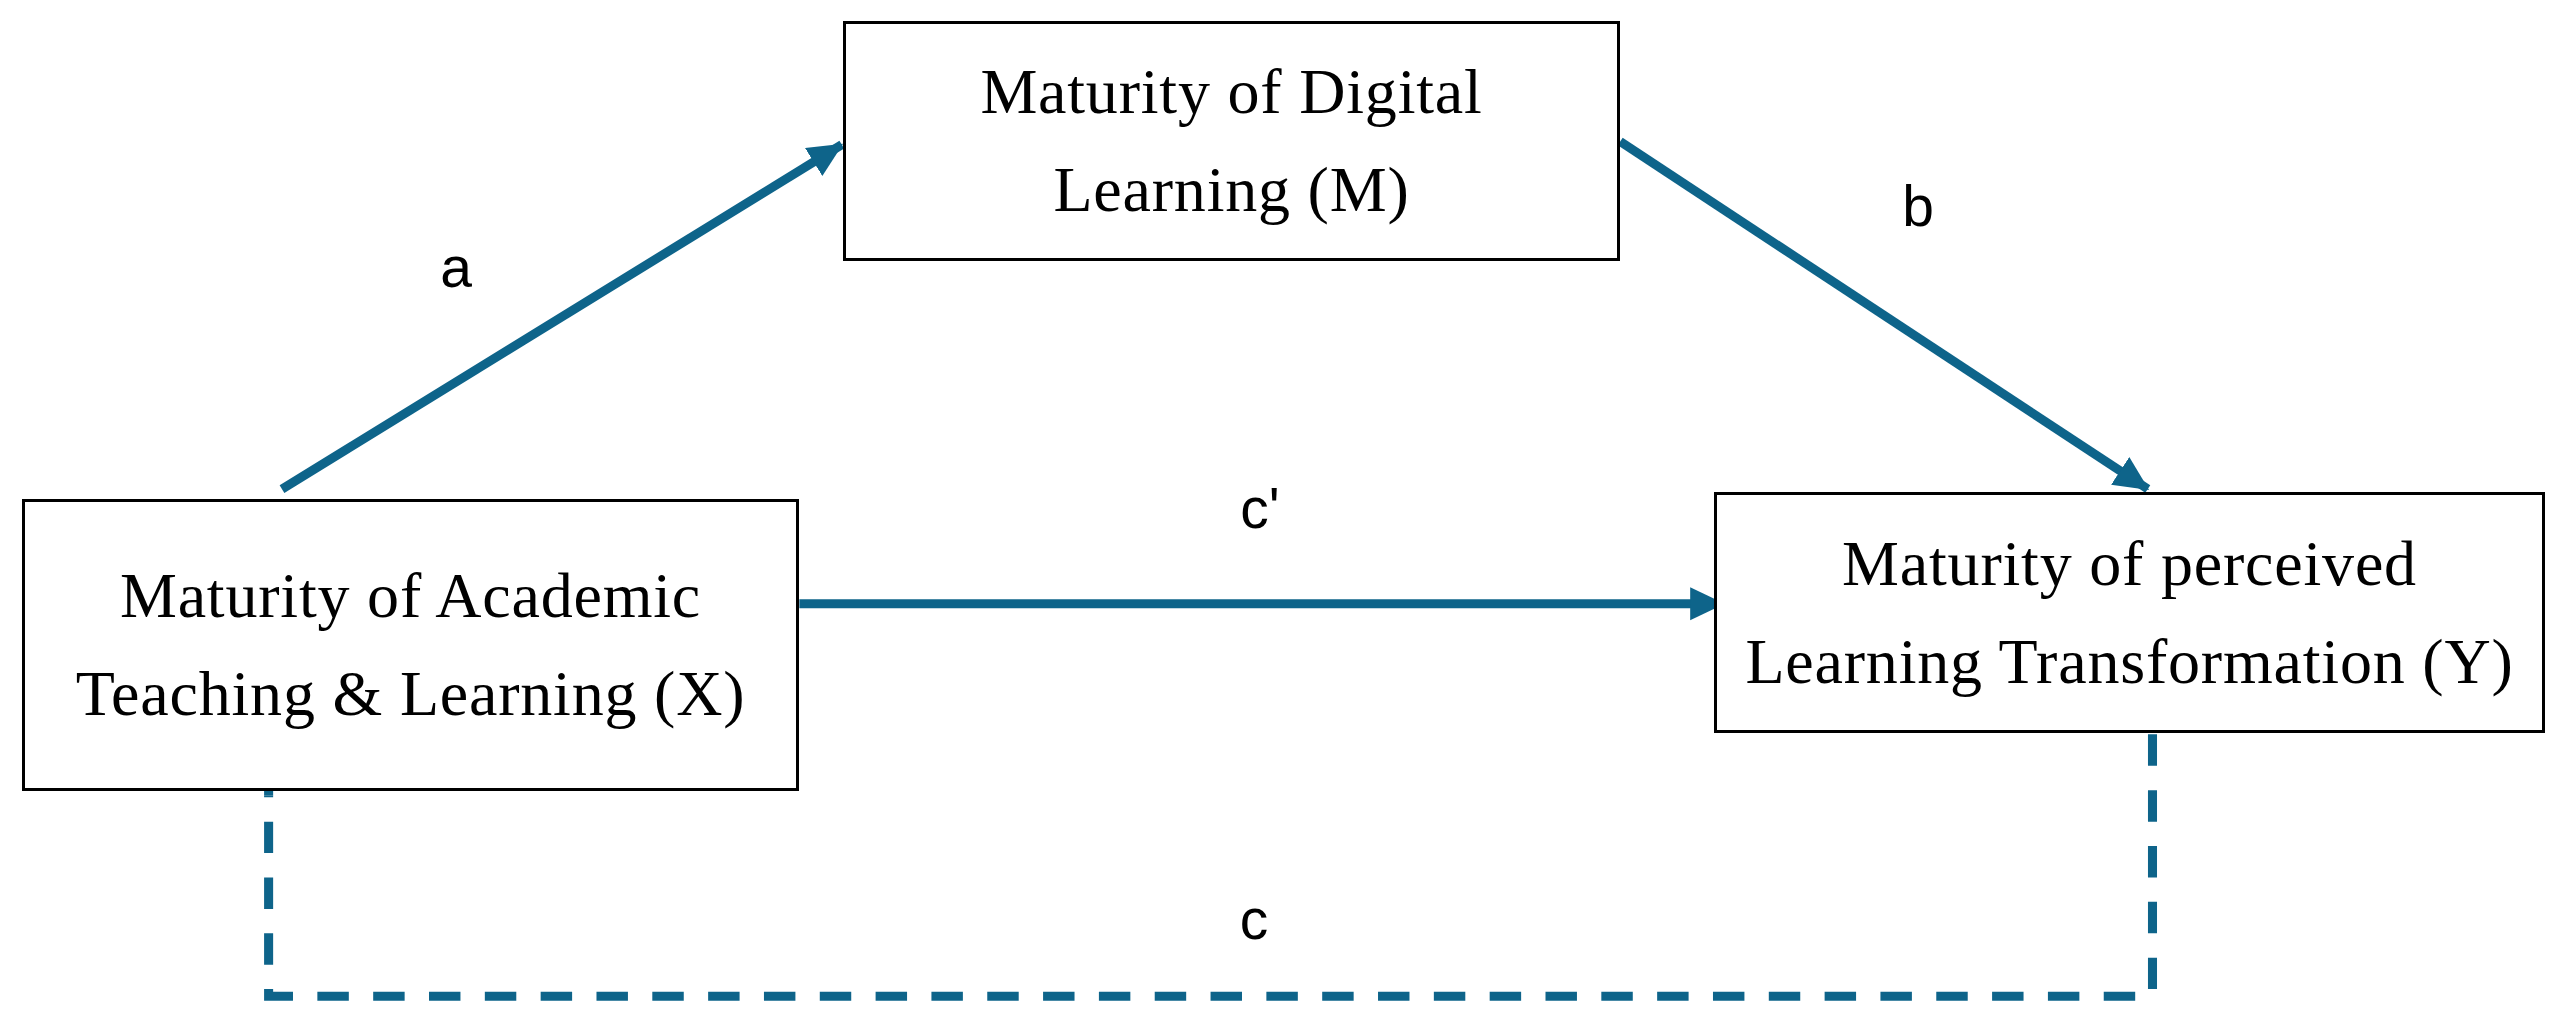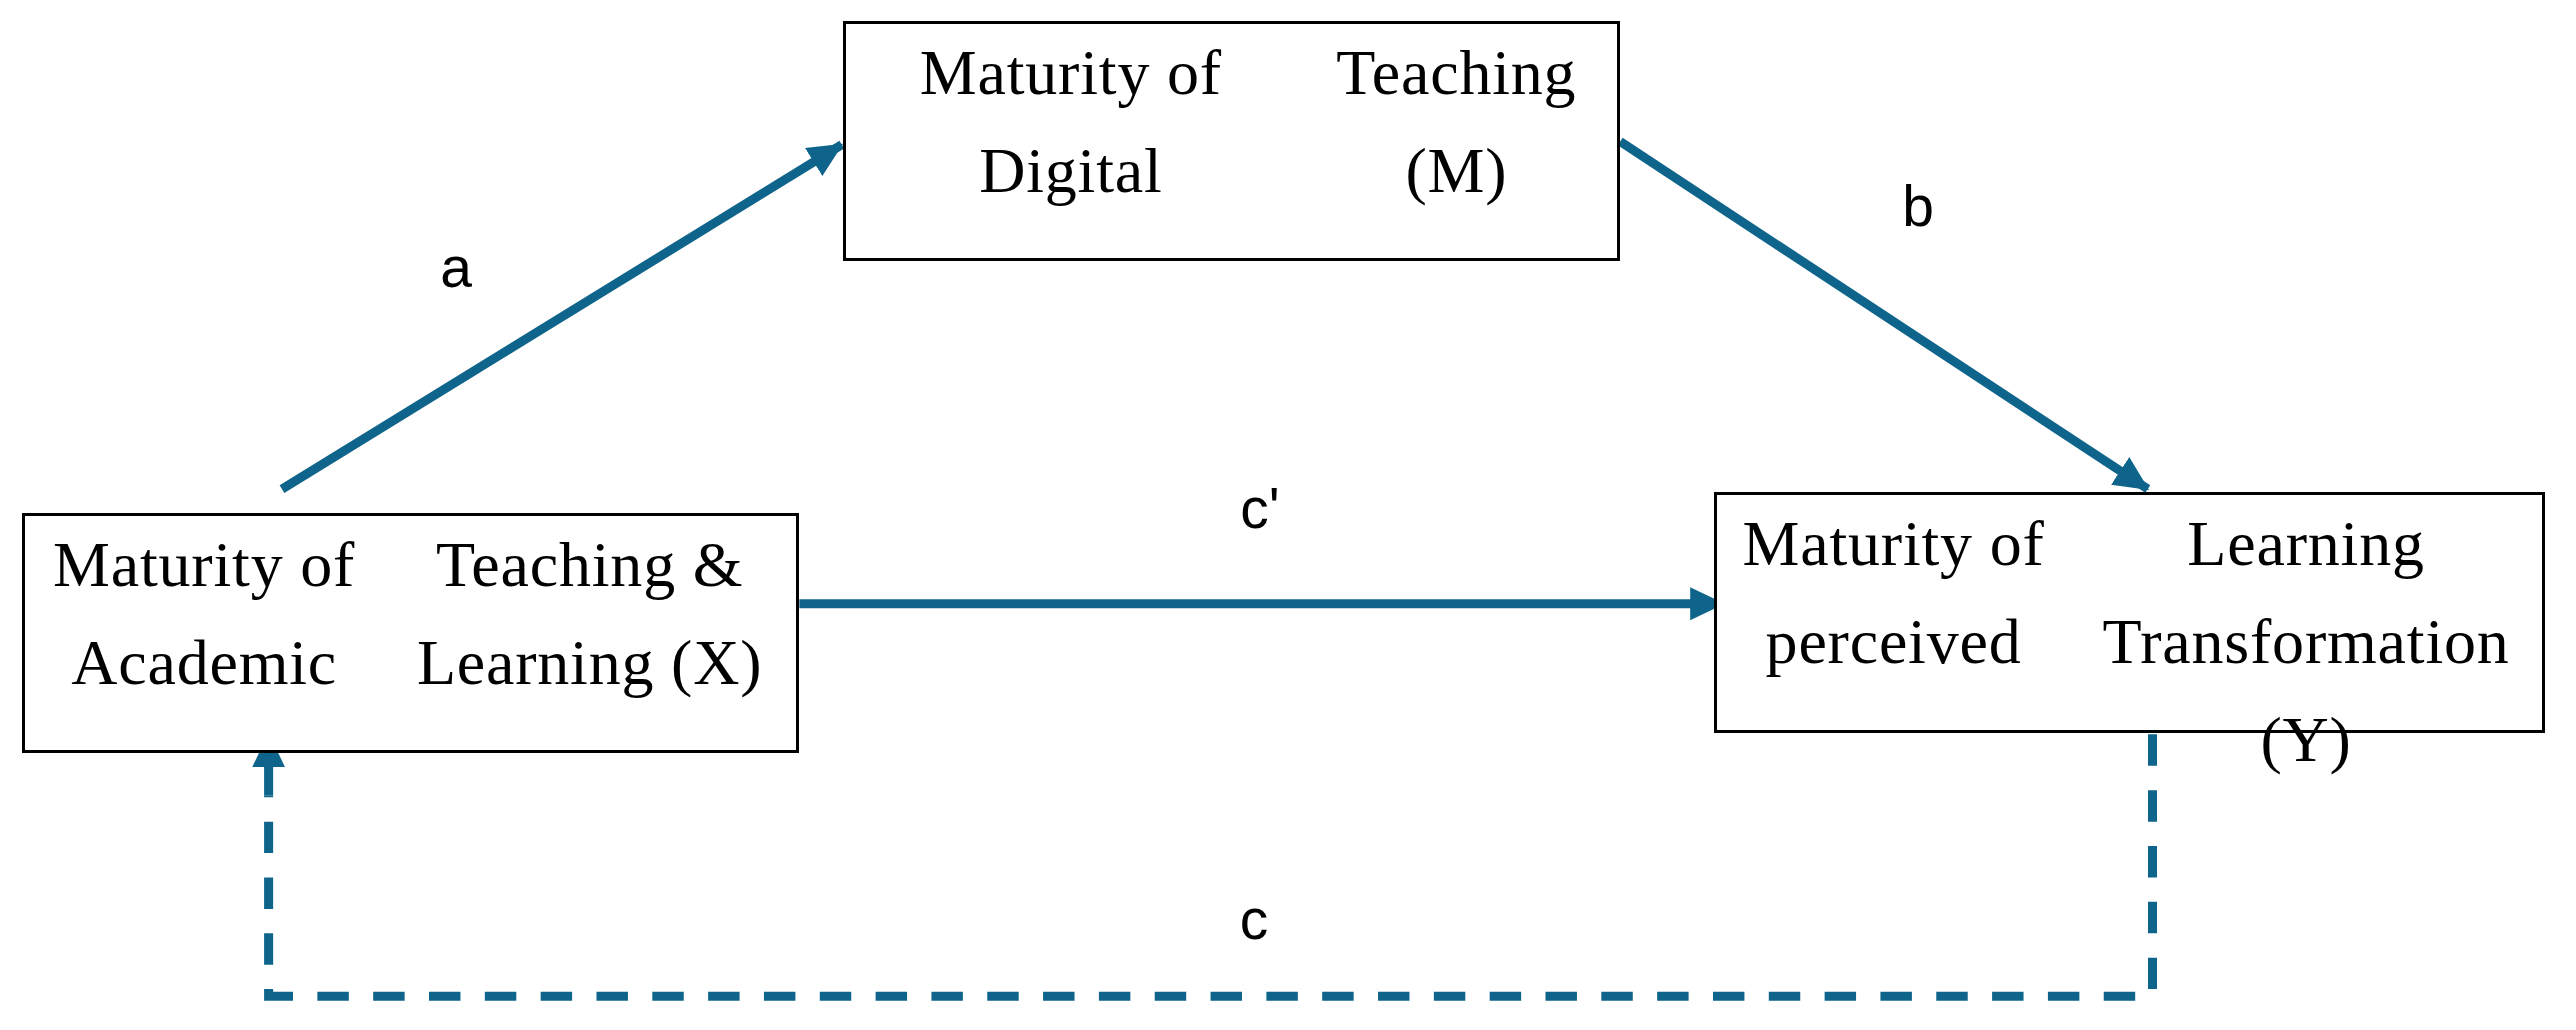--- a/index.html
+++ b/index.html
@@ -18,27 +18,27 @@
   }
   .arrow-layer{position:absolute;left:0;top:0;width:2576px;height:1030px;}
   .ln{stroke:var(--accent);stroke-width:11.5;fill:none;}
   .ln.dashed{stroke-dasharray:40 31;}
   .ah{fill:var(--accent);}
   .node{
     position:absolute;
     box-sizing:border-box;
     border:3.9px solid var(--box-border);
     background:var(--background);
-    display:flex;flex-direction:row;justify-content:center;
+    display:flex;flex-direction:column;justify-content:center;
     text-align:center;
     color:var(--text);
     font-size:64px;line-height:98px;letter-spacing:0.8px;
   }
   .node-m{left:843px;top:21px;width:777px;height:240px;}
-  .node-x{left:22px;top:513px;width:777px;height:240px;}
+  .node-x{left:22px;top:499px;width:777px;height:292px;}
   .node-y{left:1714px;top:492px;width:831px;height:241px;}
   .path-label{
     position:absolute;
     transform:translate(-50%,-50%);
     font-family:"Liberation Sans","DejaVu Sans",sans-serif;
     font-size:57px;line-height:1;
     color:var(--text);
     white-space:nowrap;
   }
   .label-a{left:456px;top:267px;}
@@ -60,21 +60,21 @@
 
     <line class="ln" x1="358" y1="622" x2="1070" y2="184" marker-end="url(#ah)"></line>
     <line class="ln" x1="2060" y1="180" x2="2731" y2="622" marker-end="url(#ah)"></line>
     <line class="ln" x1="1016" y1="768" x2="2191" y2="768" marker-end="url(#ah)"></line>
     <polyline class="ln dashed" points="2737,934 2737,1267 341,1267 341,1012"></polyline>
     <line class="ln" x1="341" y1="1012" x2="341" y2="934" marker-end="url(#ah)"></line>
   </svg>
 
   <div class="node node-m">
     <span>Maturity of Digital</span>
-    <span>Teaching (M)</span>
+    <span>Learning (M)</span>
   </div>
 
   <div class="node node-x">
     <span>Maturity of Academic</span>
     <span>Teaching &amp; Learning (X)</span>
   </div>
 
   <div class="node node-y">
     <span>Maturity of perceived</span>
     <span>Learning Transformation (Y)</span>

